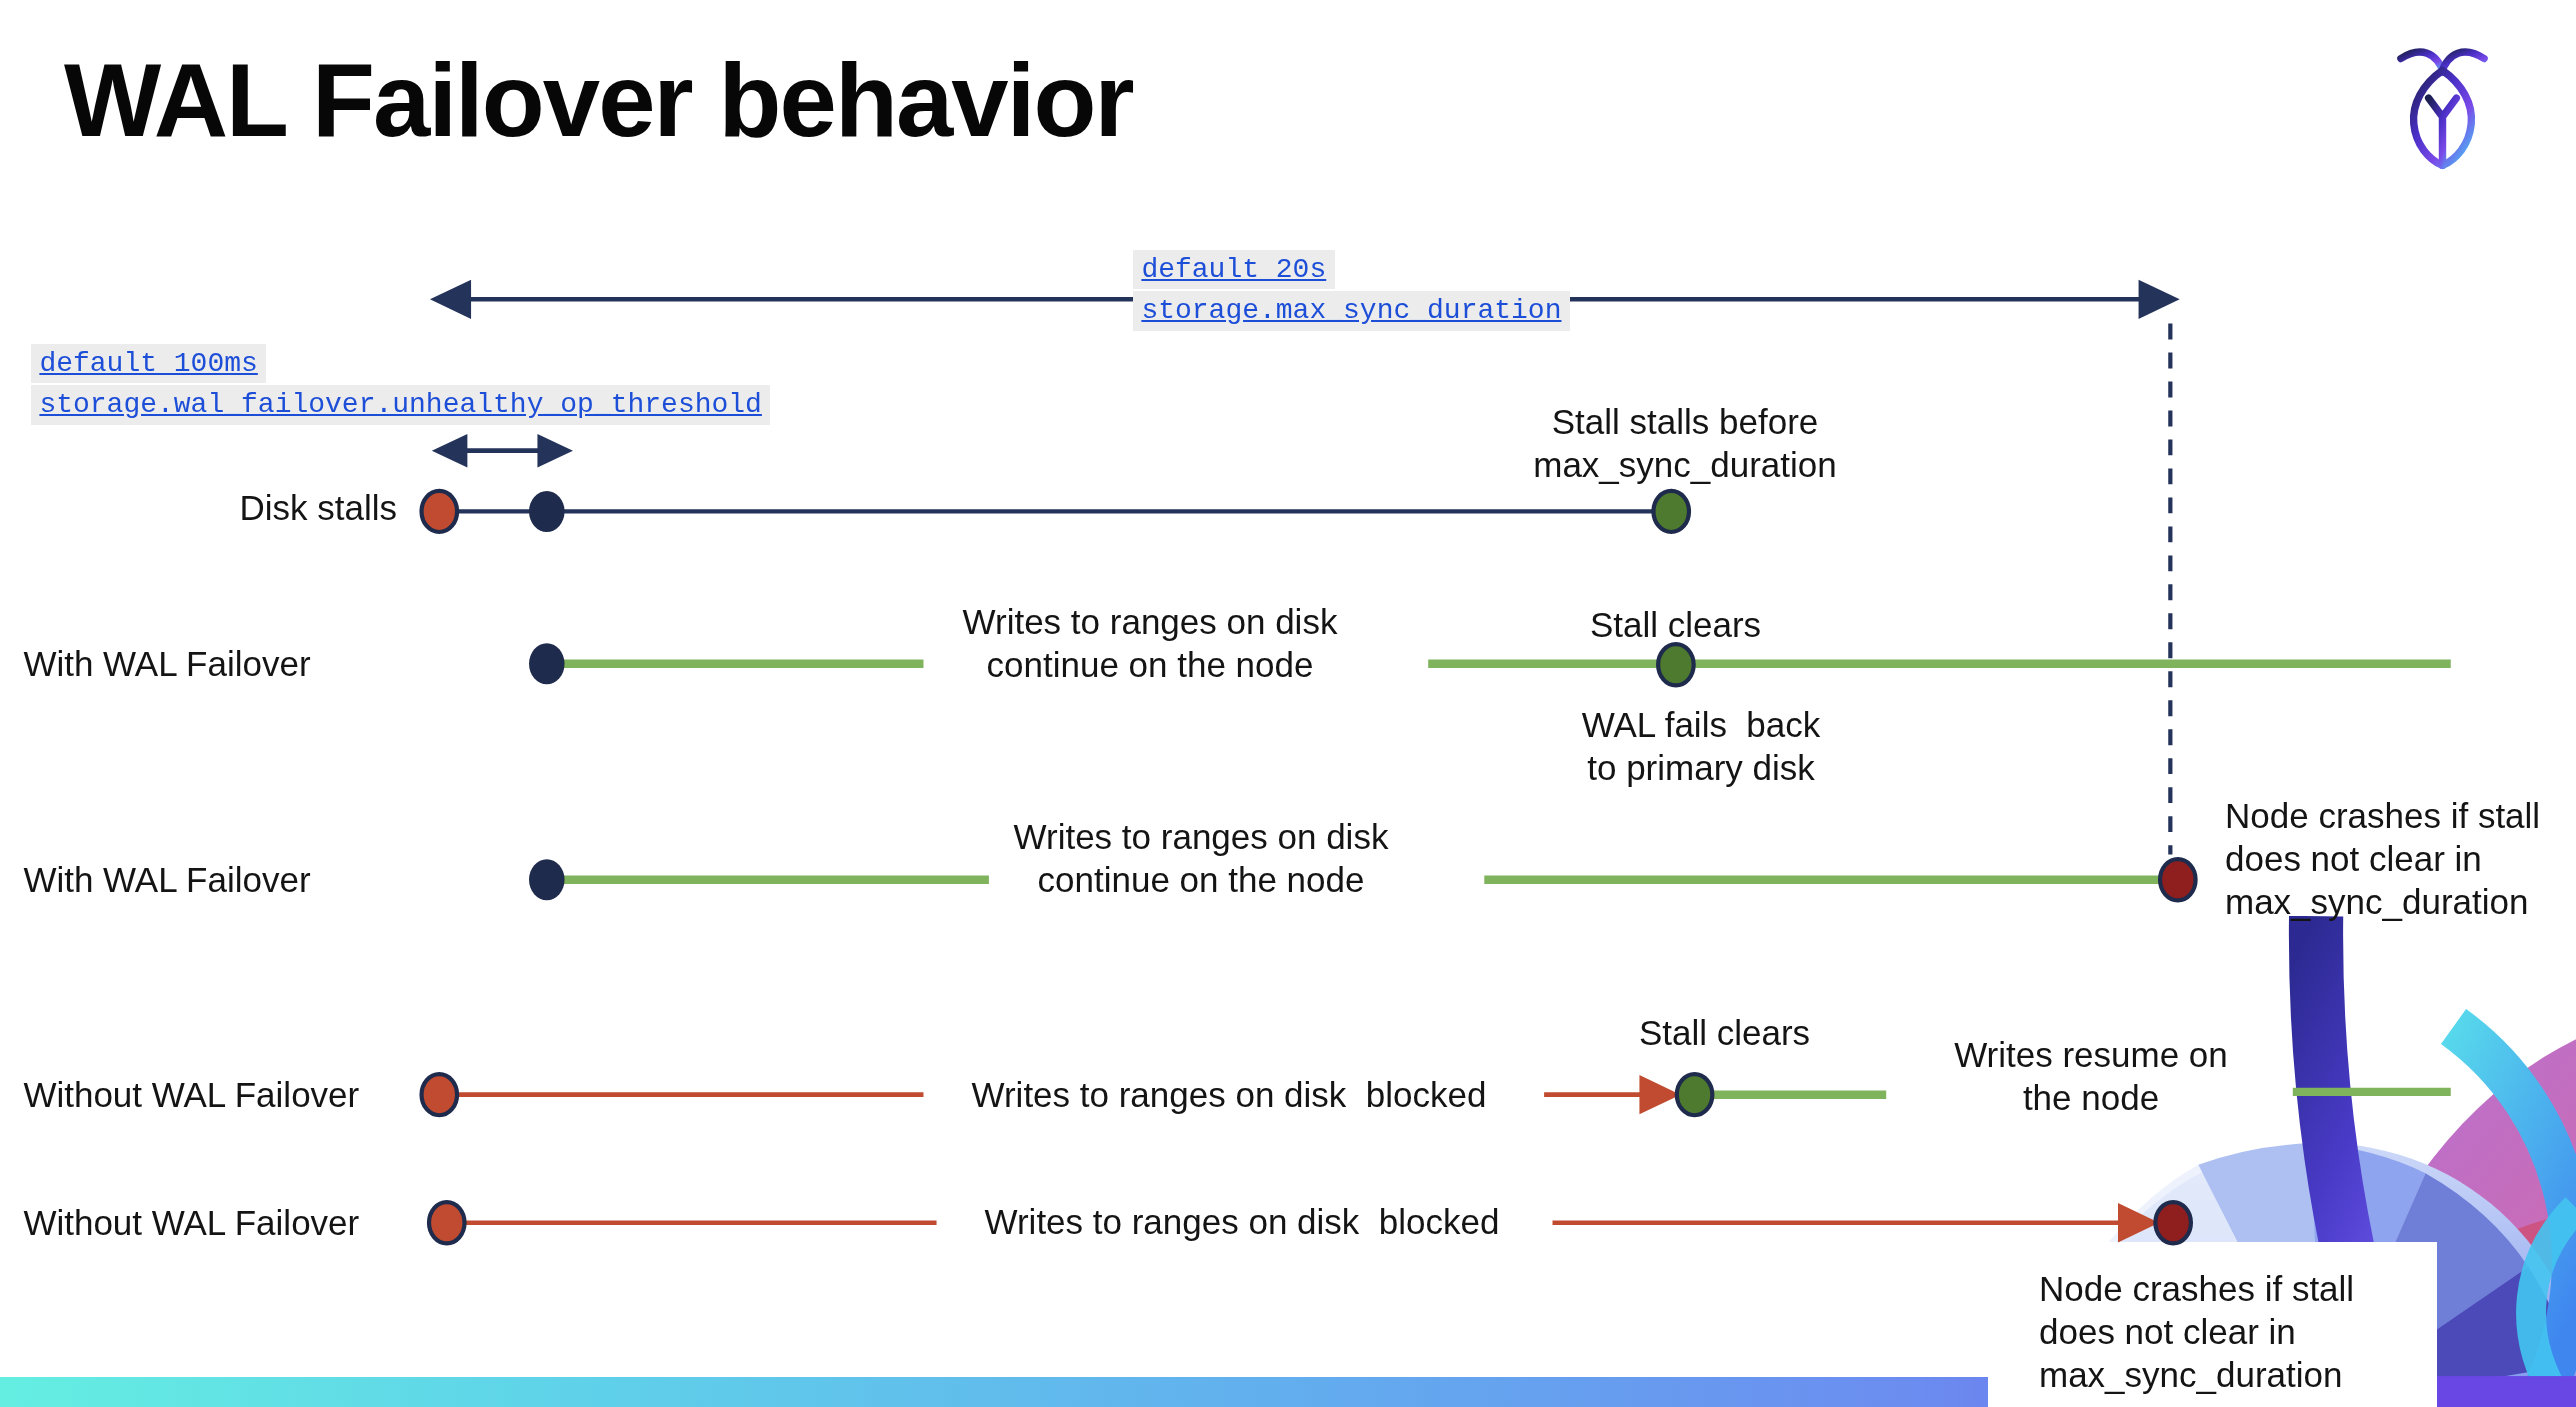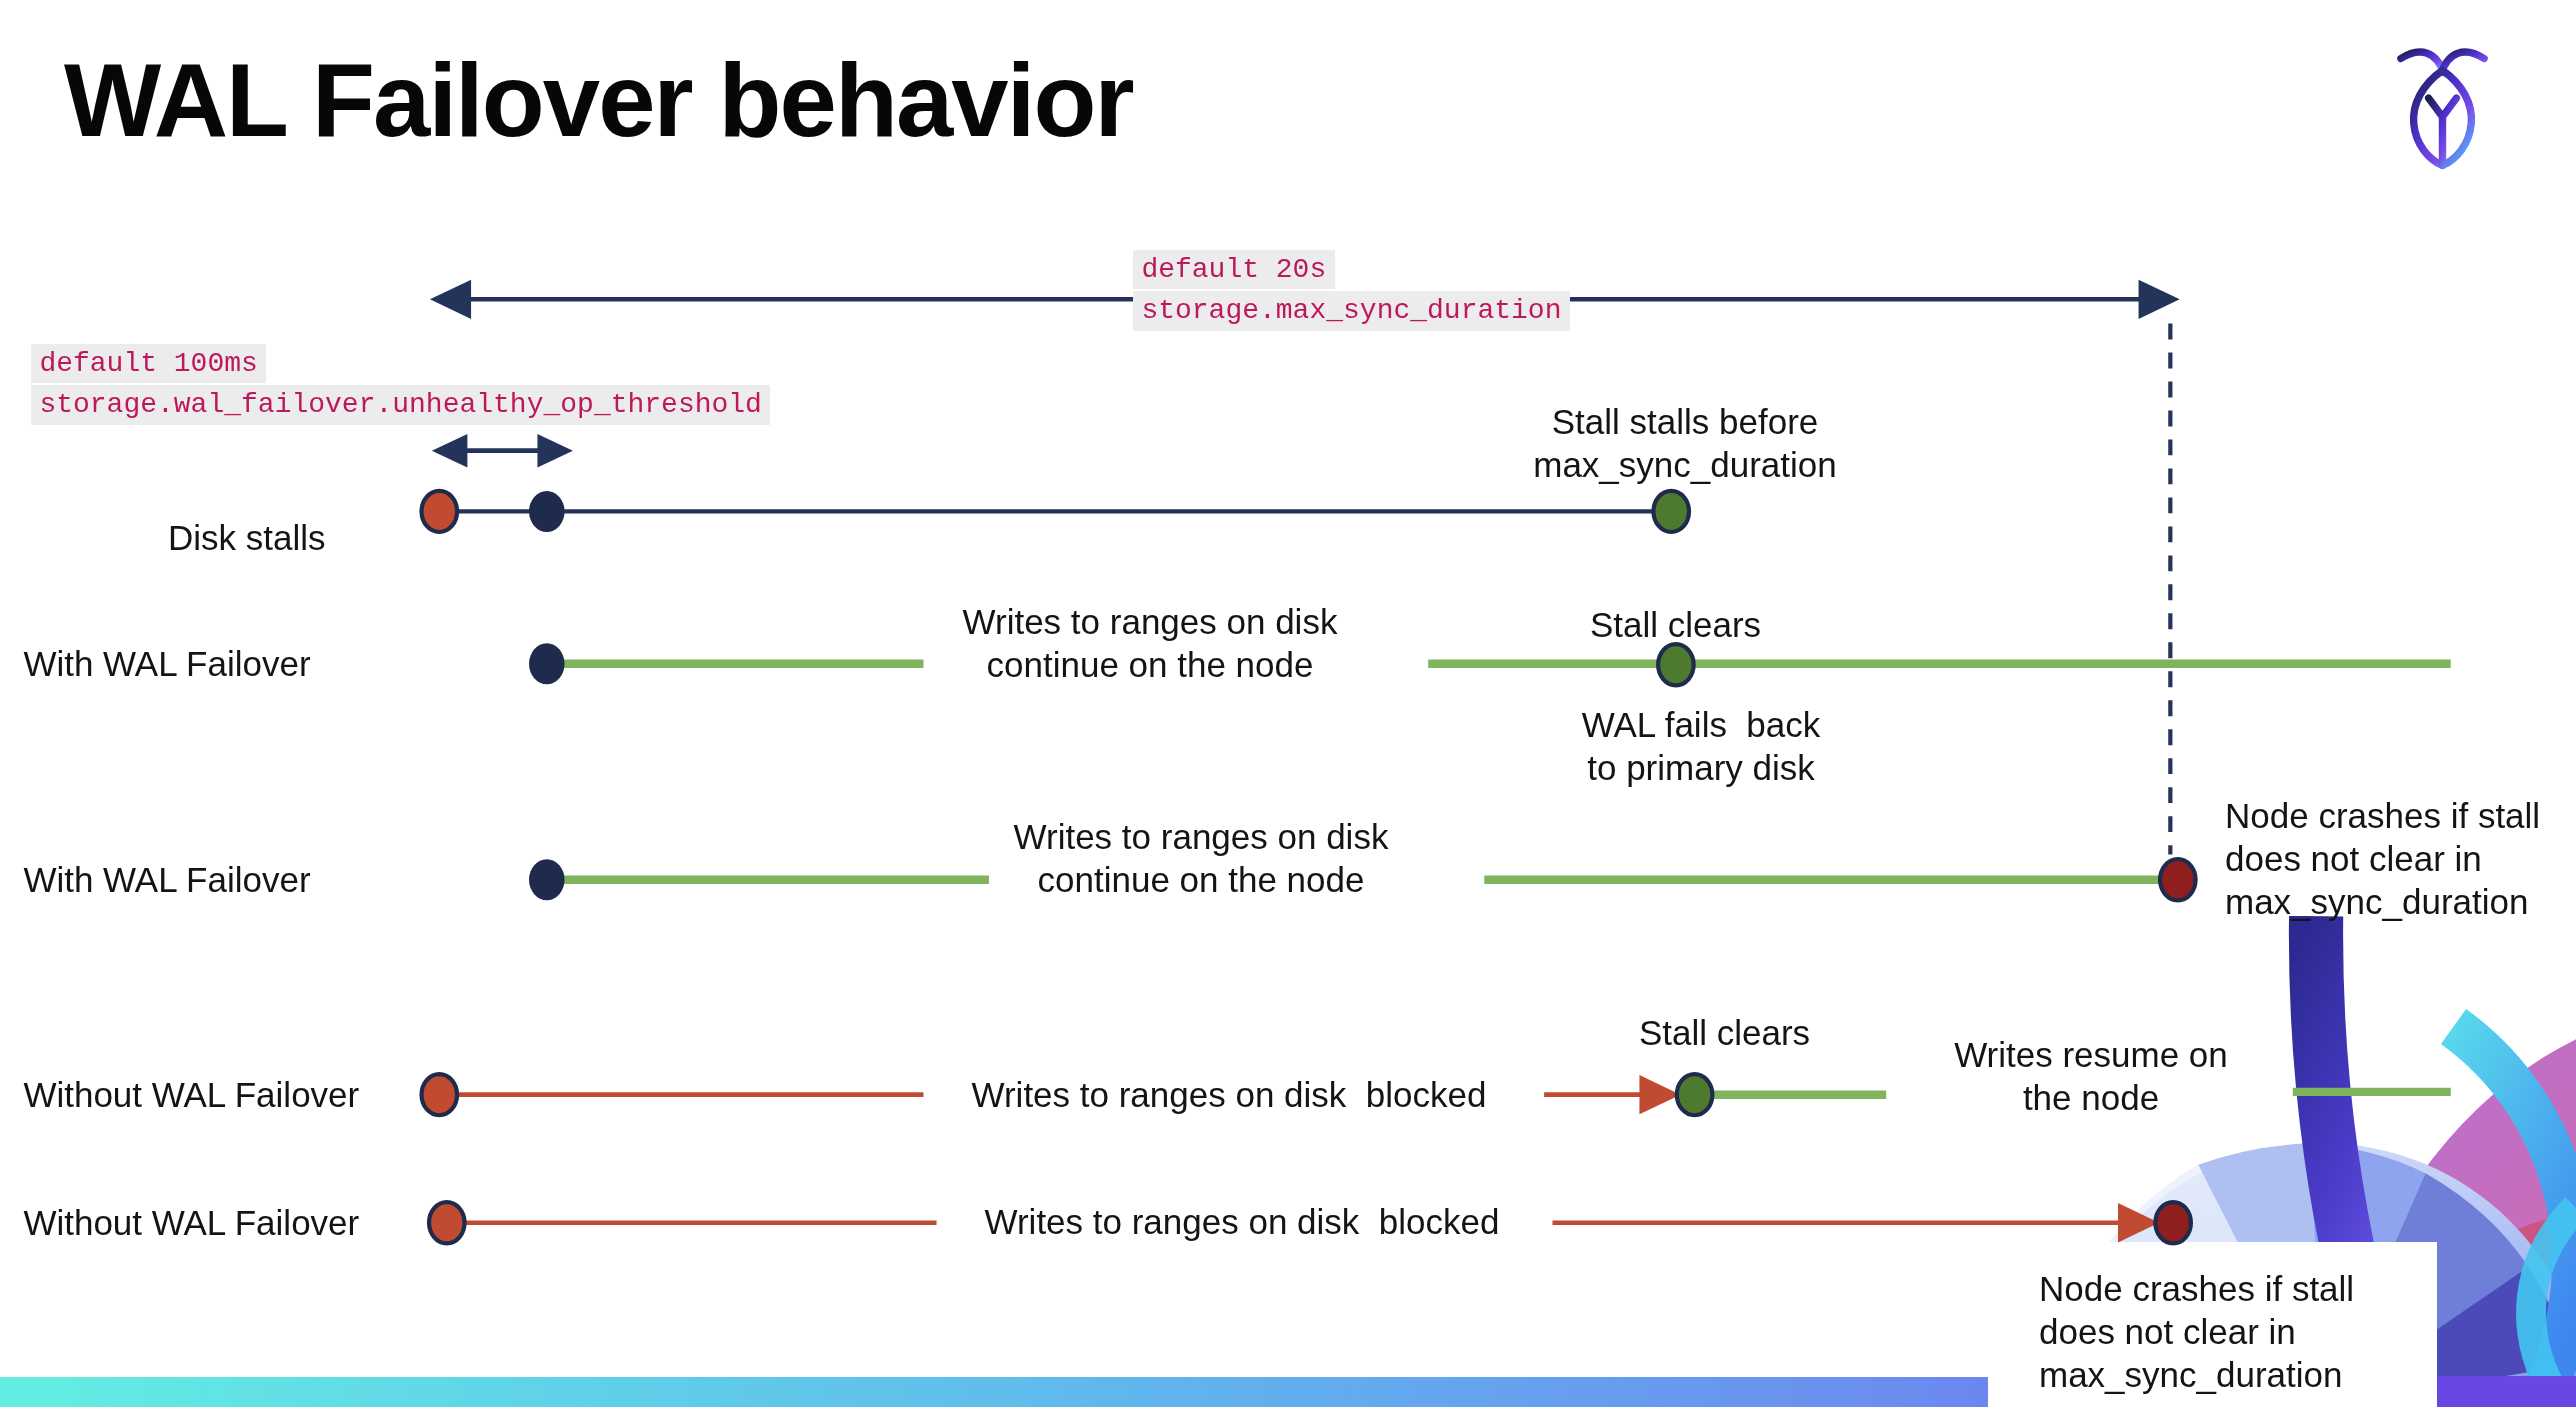--- a/index.html
+++ b/index.html
@@ -25,27 +25,27 @@
   .center { text-align:center; }
   
   #page-title {
     position:absolute; left:64px; top:45px; z-index:5;
     font-size:103px; line-height:112px; font-weight:700; letter-spacing:-1.9px; color:#070707;
   }
   #logo { position:absolute; left:2393px; top:39px; width:99px; height:136px; z-index:5; }
   
   .mono-label { position:absolute; z-index:5; font-family:"Liberation Mono","DejaVu Sans Mono",monospace; font-size:28px; }
   .mono-label span {
-    display:table; background:#ececec; padding:3.7px 8.4px 4.7px 8.4px; color:#be185d; white-space:pre;
+    display:table; background:#ececec; padding:3.7px 8.4px 4.7px 8.4px; color:#1d4ed8; white-space:pre;text-decoration:underline;
   }
   .mono-label span + span { margin-top:2px; }
   #label-max-sync { left:1133px; top:250px; }
   #label-unhealthy { left:31px; top:344px; }
   
-  #t-disk-stalls        { left:168px;  top:516px; width:229px; text-align:left; }
+  #t-disk-stalls        { left:168px;  top:486px; width:229px; text-align:right; }
   #t-with-wal-1         { left:23.4px;   top:642px; }
   #t-with-wal-2         { left:23.4px;   top:858px; }
   #t-without-wal-1      { left:23.4px;   top:1073px; }
   #t-without-wal-2      { left:23.4px;   top:1201px; }
   #t-stall-before       { left:1477px; top:400px;  width:416px; }
   #t-fails-over         { left:430px;  top:699px;  width:393px; }
   #t-writes-cont-1      { left:921px;  top:600px;  width:458px; }
   #t-stall-clears-1     { left:1568px; top:603px;  width:215px; }
   #t-fails-back         { left:1528px; top:703px;  width:346px; }
   #t-writes-cont-2      { left:972px; top:815px;  width:458px; }

